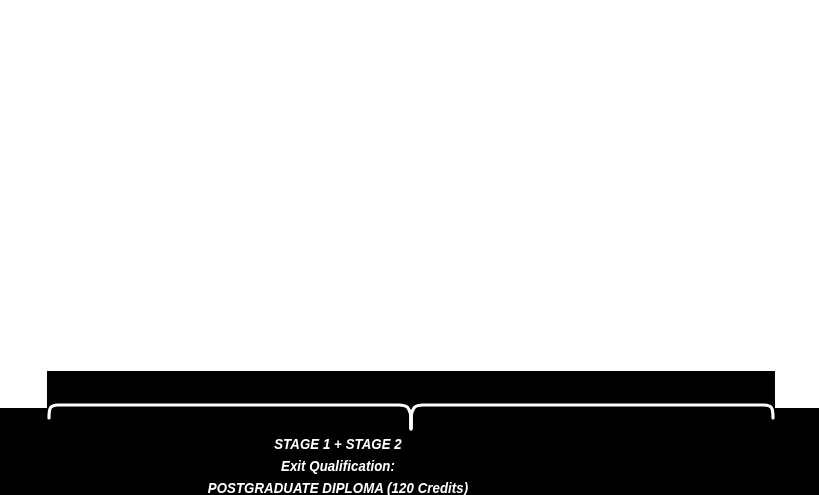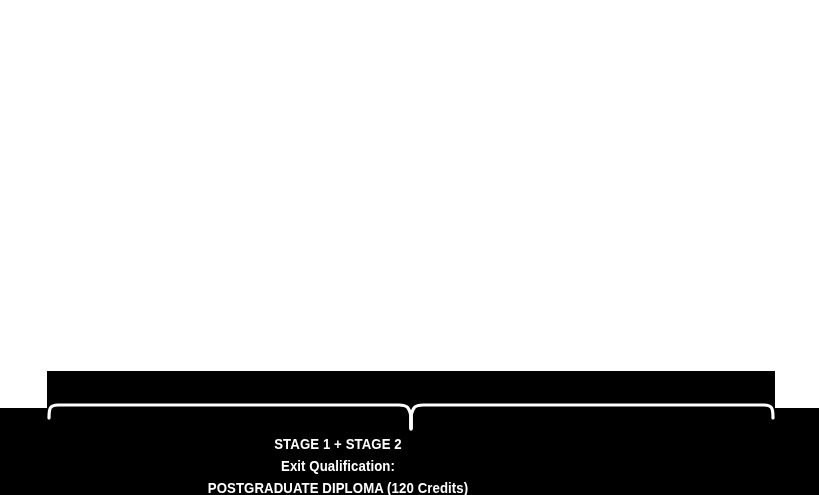--- a/index.html
+++ b/index.html
@@ -89,20 +89,21 @@
   }
 
   
   .caption-block {
     position: absolute;
     left: 0;
     top: 436px;
     width: 676px;
     text-align: center;
     color: #ffffff;
+    font-style: italic;
   }
   .caption-line {
     display: block;
     font-family: "Liberation Sans", sans-serif;
     font-weight: bold;
     line-height: 1.0;
     letter-spacing: 0.1px;
     transform: scaleX(0.88);
     transform-origin: center center;
     white-space: nowrap;

